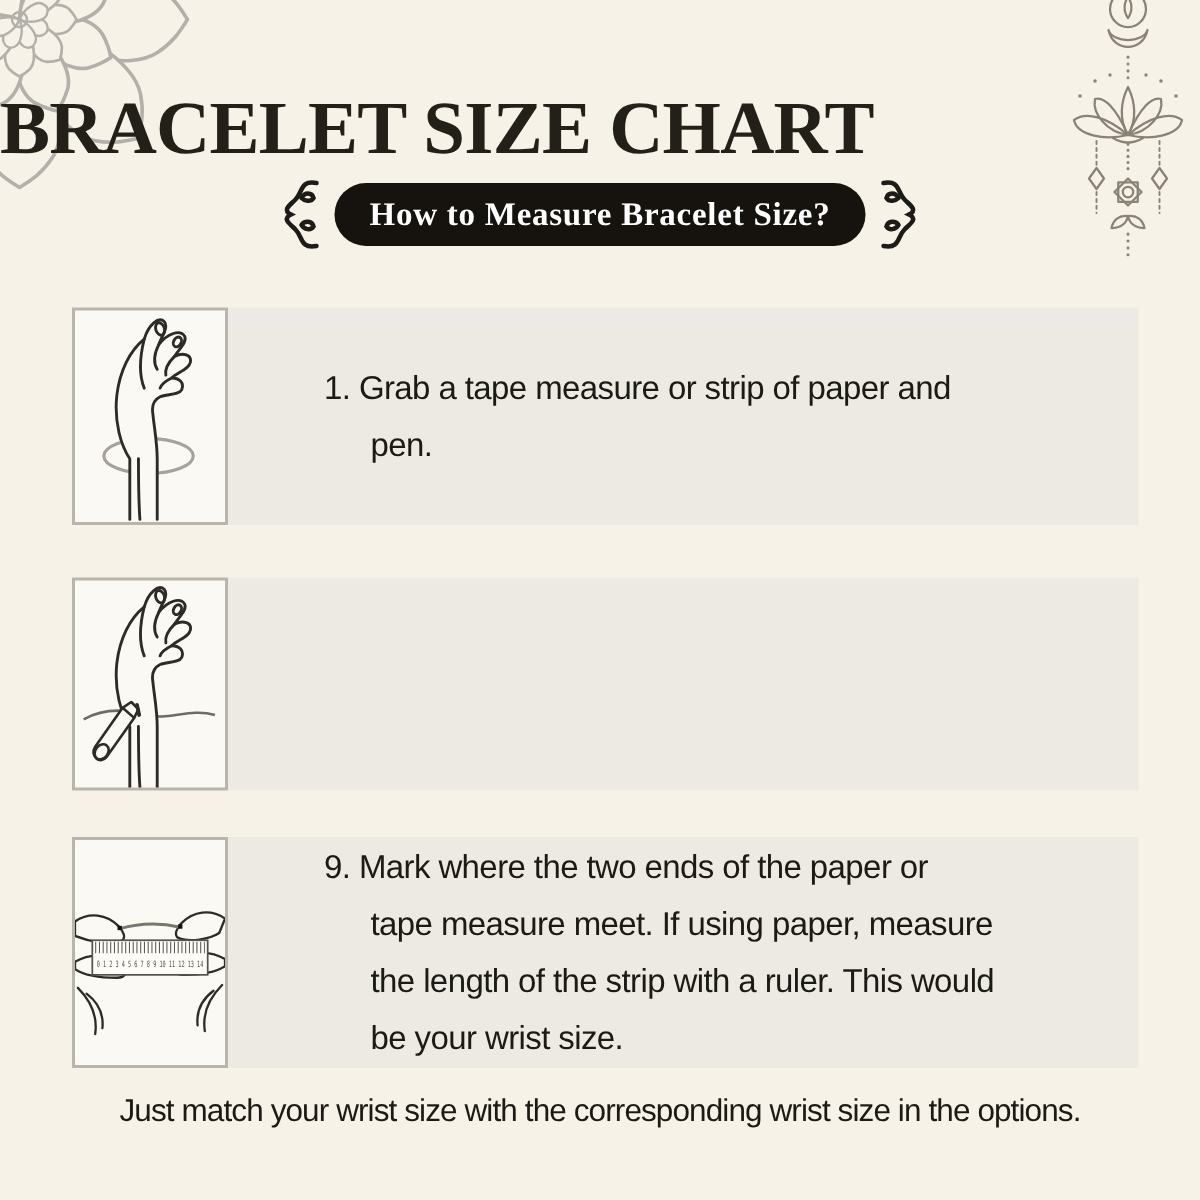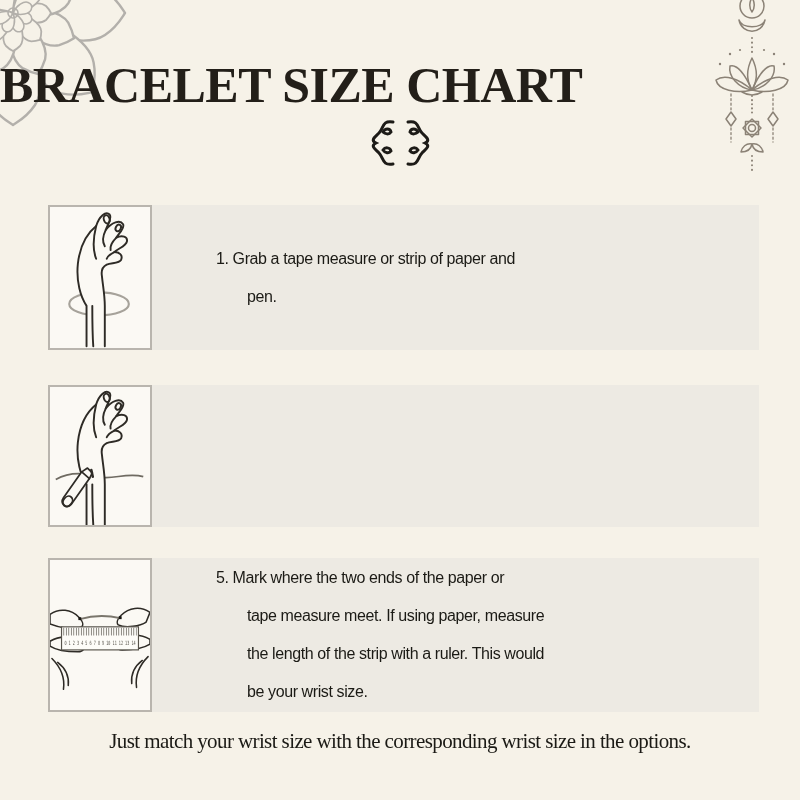--- a/index.html
+++ b/index.html
@@ -34,26 +34,26 @@
   #step1{top:205px;height:145px;}
   #step2{top:385px;height:142px;}
   #step3{top:558px;height:154px;}
   .illus{
     width:104px;height:100%;flex:none;box-sizing:border-box;
     background:#fbf9f4;border:2px solid #b9b5ae;
   }
   .illus svg{width:100%;height:100%;display:block;}
   .steptext{
     margin-left:64px;width:560px;
-    font-size:16px;line-height:38px;letter-spacing:-0.4px;color:#1b1a15;
+    font-size:22px;line-height:38px;letter-spacing:-0.4px;color:#1b1a15;
     white-space:pre;padding-left:31px;text-indent:-31px;
   }
   .footer{
     position:absolute;top:729px;left:0;width:800px;text-align:center;
-    font-size:21px;letter-spacing:-0.6px;color:#1b1a15;font-family:Liberation Serif, serif;
+    font-size:21px;letter-spacing:-0.6px;color:#1b1a15;
   }
 </style>
 </head>
 <body>
 
 <svg class="mandala" viewBox="0 0 240 240" aria-hidden="true">
   <g stroke="#b3b0ab" stroke-width="2.4" fill="#f6f2e8" stroke-linejoin="round">
     <g>
       <path transform="rotate(0,120,120) translate(120,120)" d="M0,0 C30,-26 74,-34 92,-22 C104,-14 108,-6 112,0 C108,6 104,14 92,22 C74,34 30,26 0,0 Z"></path>
       <path transform="rotate(45,120,120) translate(120,120)" d="M0,0 C30,-26 74,-34 92,-22 C104,-14 108,-6 112,0 C108,6 104,14 92,22 C74,34 30,26 0,0 Z"></path>
@@ -126,20 +126,21 @@
 <h1 class="title">BRACELET SIZE CHART</h1>
 
 <div class="badge-row">
   <svg class="flourish" viewBox="0 0 30 48" aria-hidden="true">
     <g stroke="#1d1b17" stroke-width="3" fill="none" stroke-linecap="round">
       <path d="M27,3 C16,1 18,9 13,14 C9,18 4,21 10,24 C4,27 9,30 13,34 C18,39 16,47 27,45"></path>
       <path d="M17,13 c2,-4 7,-4 8,0 c-2,3 -6,2 -8,0"></path>
       <path d="M17,31 c2,-3 7,-3 8,1 c-2,3 -6,2 -8,-1"></path>
     </g>
   </svg>
+  <div class="badge">How to Measure Bracelet Size?</div>
   <svg class="flourish right" viewBox="0 0 30 48" aria-hidden="true">
     <g stroke="#1d1b17" stroke-width="3" fill="none" stroke-linecap="round">
       <path d="M27,3 C16,1 18,9 13,14 C9,18 4,21 10,24 C4,27 9,30 13,34 C18,39 16,47 27,45"></path>
       <path d="M17,13 c2,-4 7,-4 8,0 c-2,3 -6,2 -8,0"></path>
       <path d="M17,31 c2,-3 7,-3 8,1 c-2,3 -6,2 -8,-1"></path>
     </g>
   </svg>
 </div>
 
 <div class="step" id="step1">
@@ -200,19 +201,19 @@
         <path fill="none" d="M96,98 C88,104 84,112 85,122"></path>
       </g>
       <path d="M31,55 C45,51 60,51 73,54" stroke="#7a766c" stroke-width="2" fill="none"></path>
       <rect x="29.5" y="53" width="3" height="3" fill="#15130f"></rect>
       <rect x="71.5" y="52" width="3" height="3" fill="#15130f"></rect>
       <rect x="12" y="63" width="80" height="24" fill="#fdfcf8" stroke="#57534b" stroke-width="1.2"></rect>
       <line x1="14" y1="68" x2="90" y2="68" stroke="#57534b" stroke-width="8" stroke-dasharray="0.7 1.9"></line>
       <text x="52" y="81.5" text-anchor="middle" font-size="6" font-family="DejaVu Sans Mono, monospace" fill="#57534b" textLength="74" lengthAdjust="spacingAndGlyphs">0 1 2 3 4 5 6 7 8 9 10 11 12 13 14</text>
     </svg>
   </div>
-  <div class="steptext">5. Mark where the two ends of the paper or
+  <div class="steptext">9. Mark where the two ends of the paper or
 tape measure meet. If using paper, measure
 the length of the strip with a ruler. This would
 be your wrist size.</div>
 </div>
 
 <div class="footer">Just match your wrist size with the corresponding wrist size in the options.</div>
 
 </body></html>

